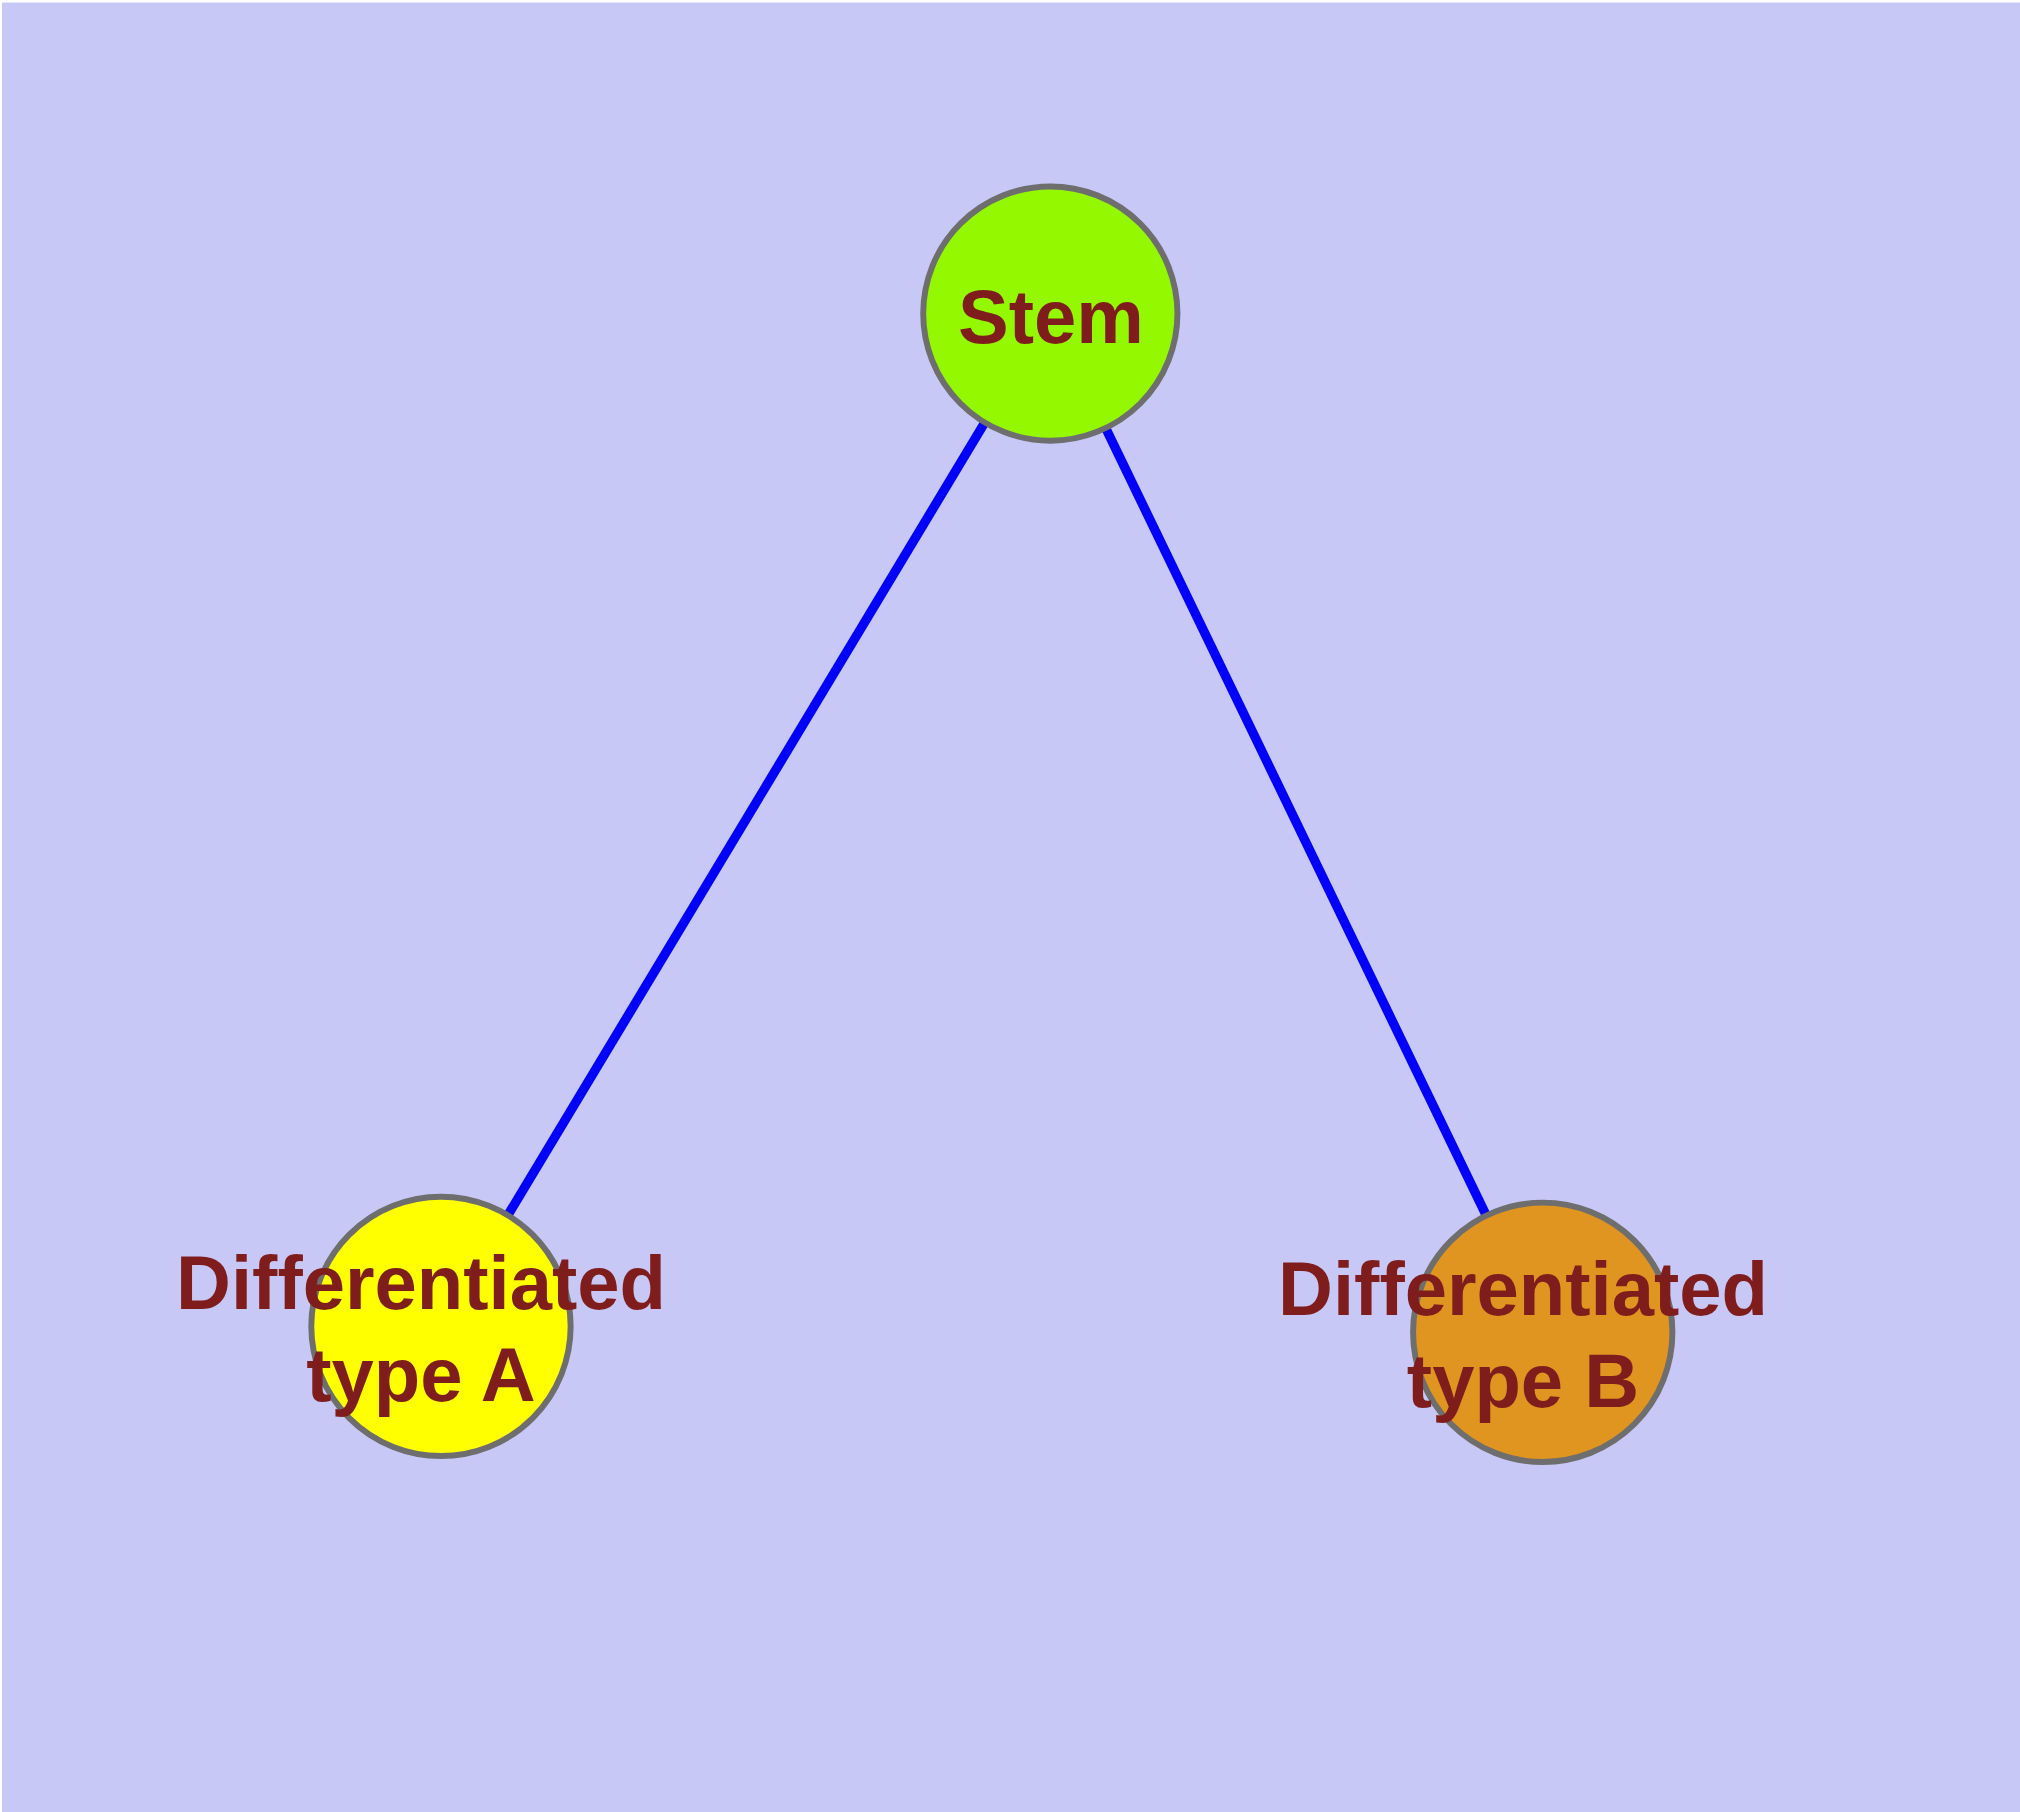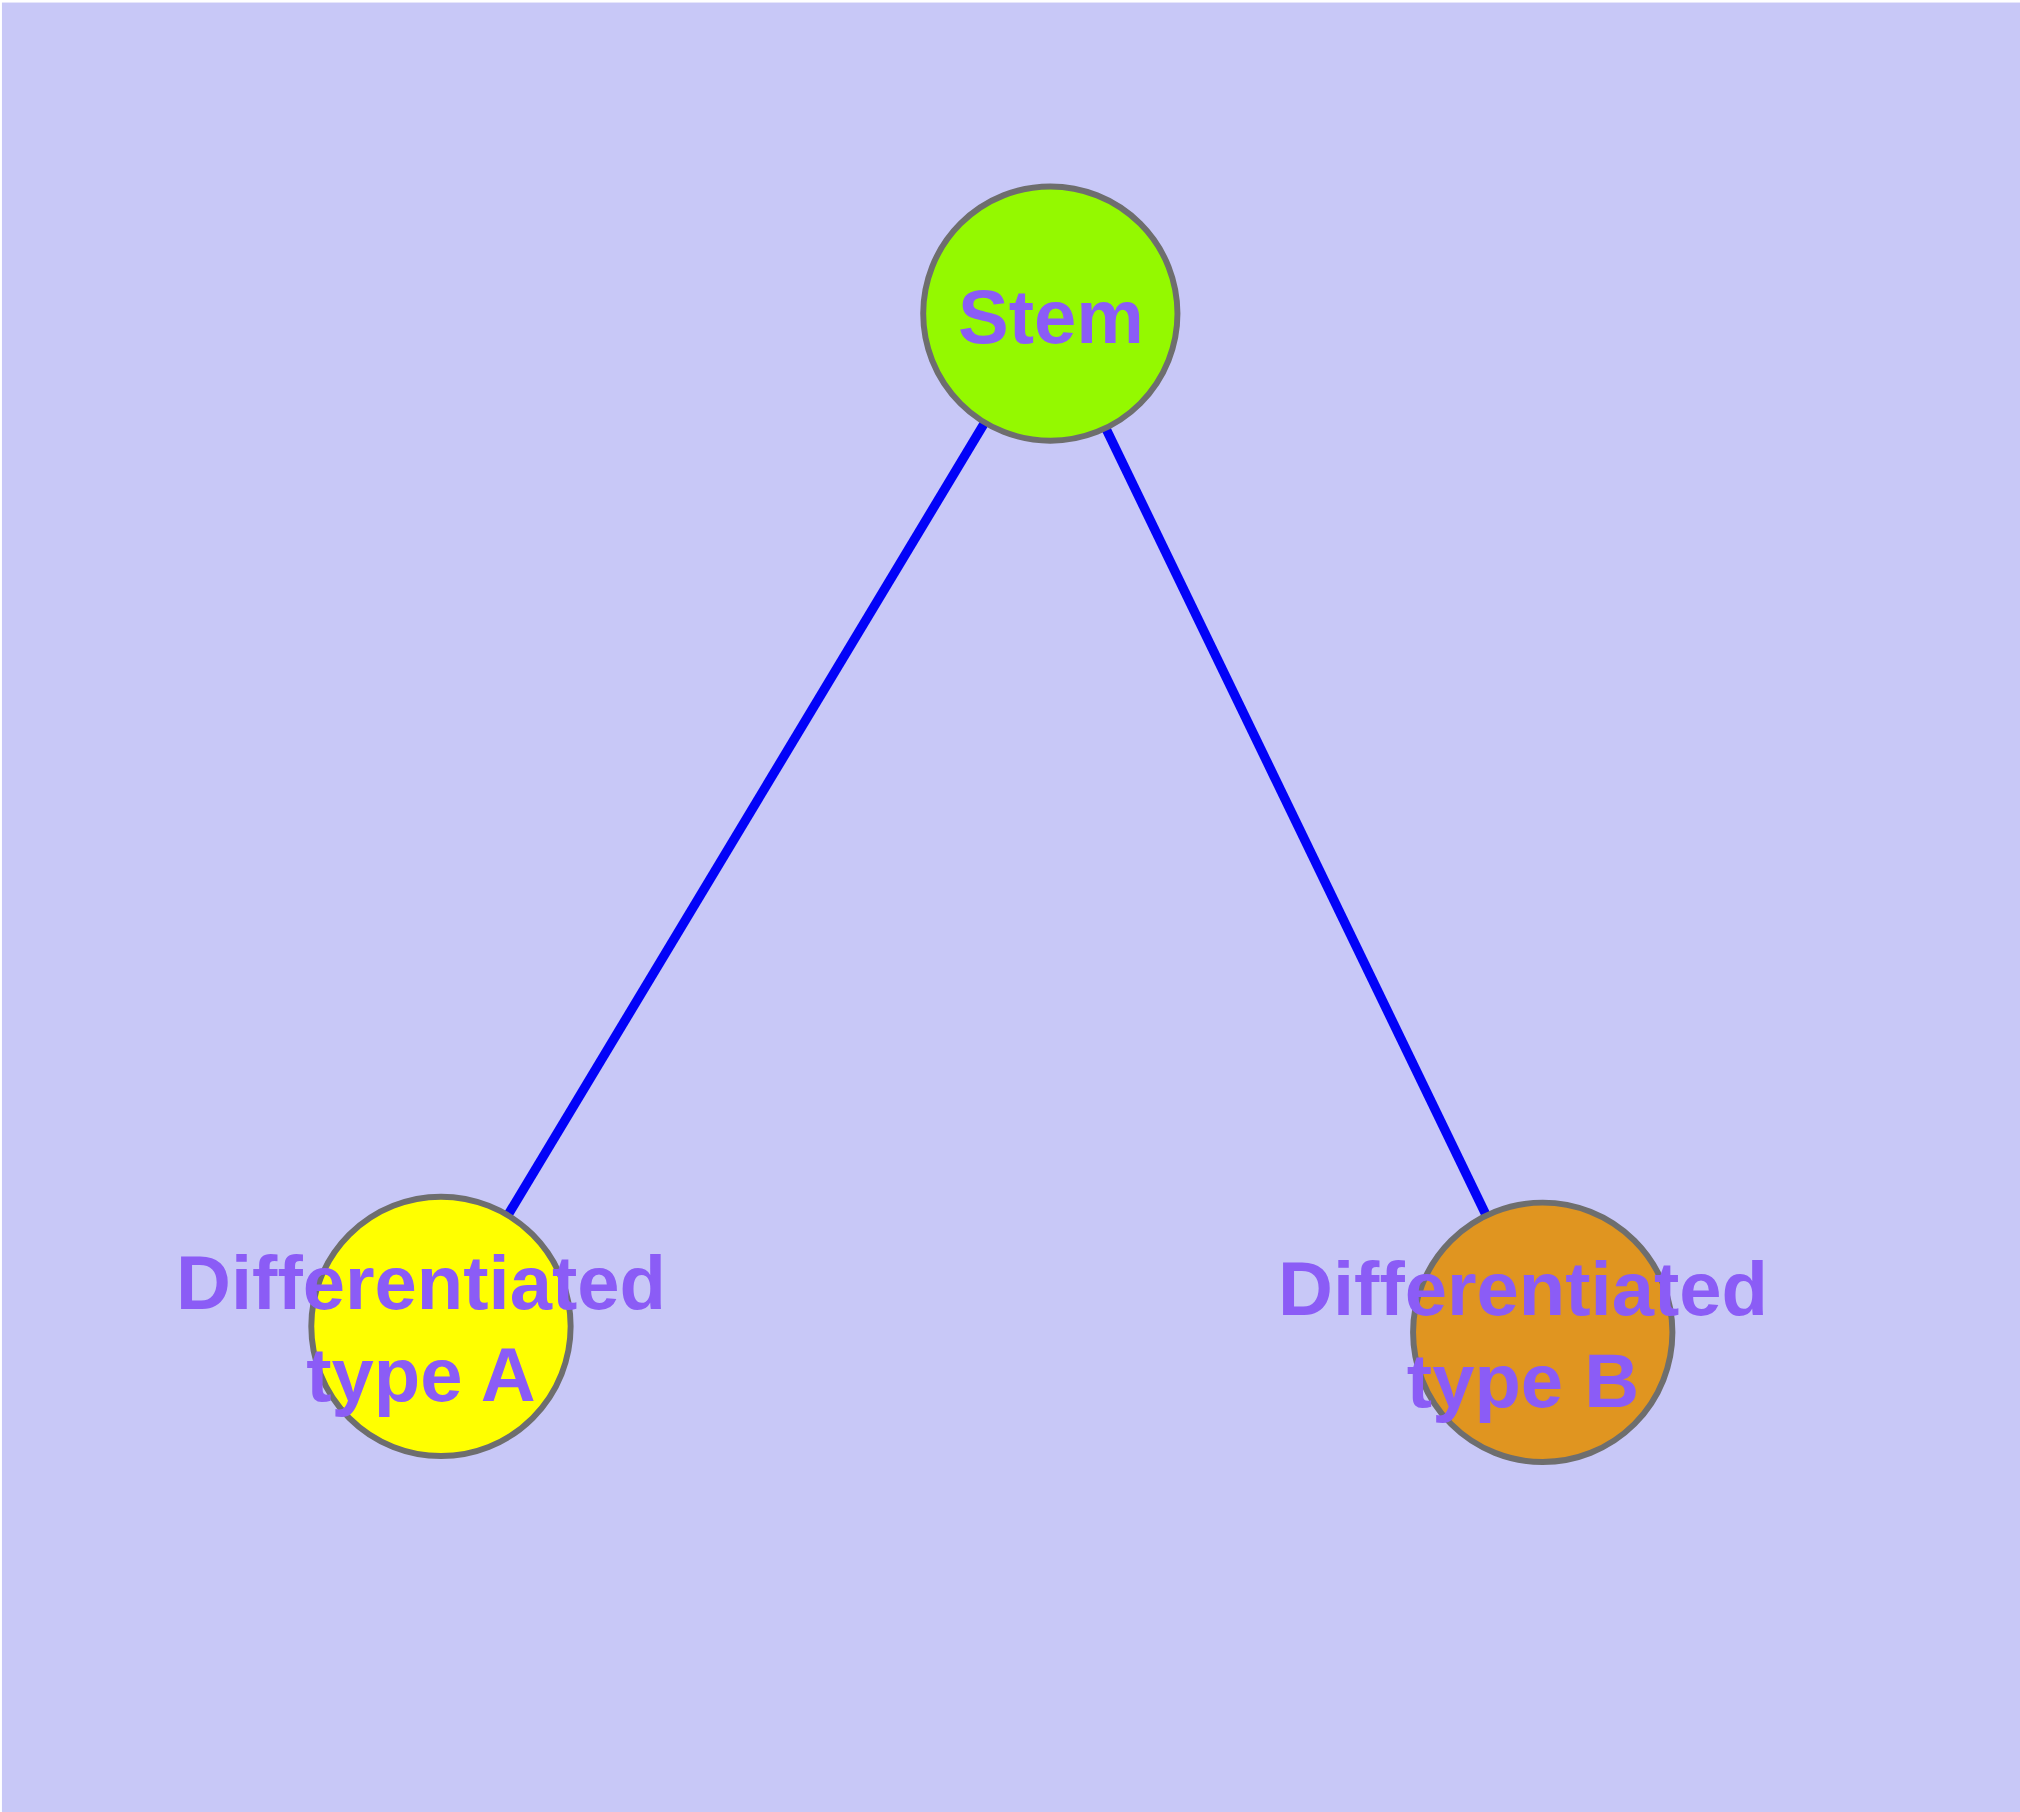--- a/index.html
+++ b/index.html
@@ -28,21 +28,21 @@
   }
   .node-circle {
     stroke-width: 7px;
   }
   .node-label {
     position: absolute;
     transform: translate(-50%, -50%);
     font-weight: bold;
     font-size: 76px;
     line-height: 92px;
-    color: #8b5cf6;
+    color: #7f1d1d;
     text-align: center;
     white-space: pre-line;
     letter-spacing: 0;
   }
   .label-stem { left: 1051px; top: 317px; }
   .label-a    { left: 421px;  top: 1329px; }
   .label-b    { left: 1523px; top: 1335px; }
 </style>
 </head>
 <body>

